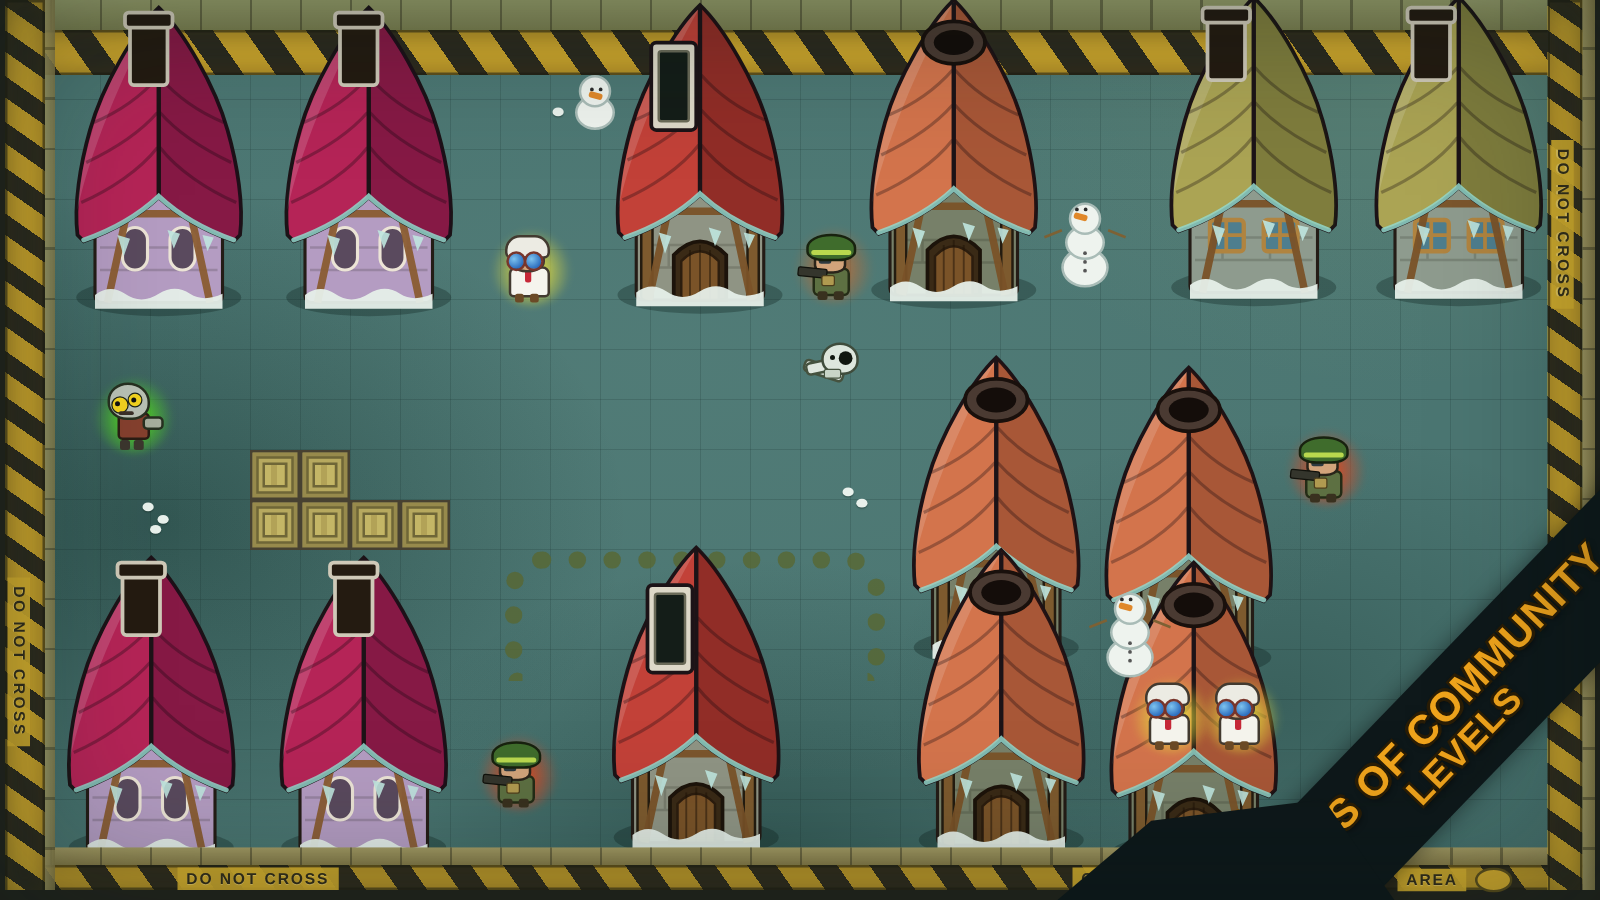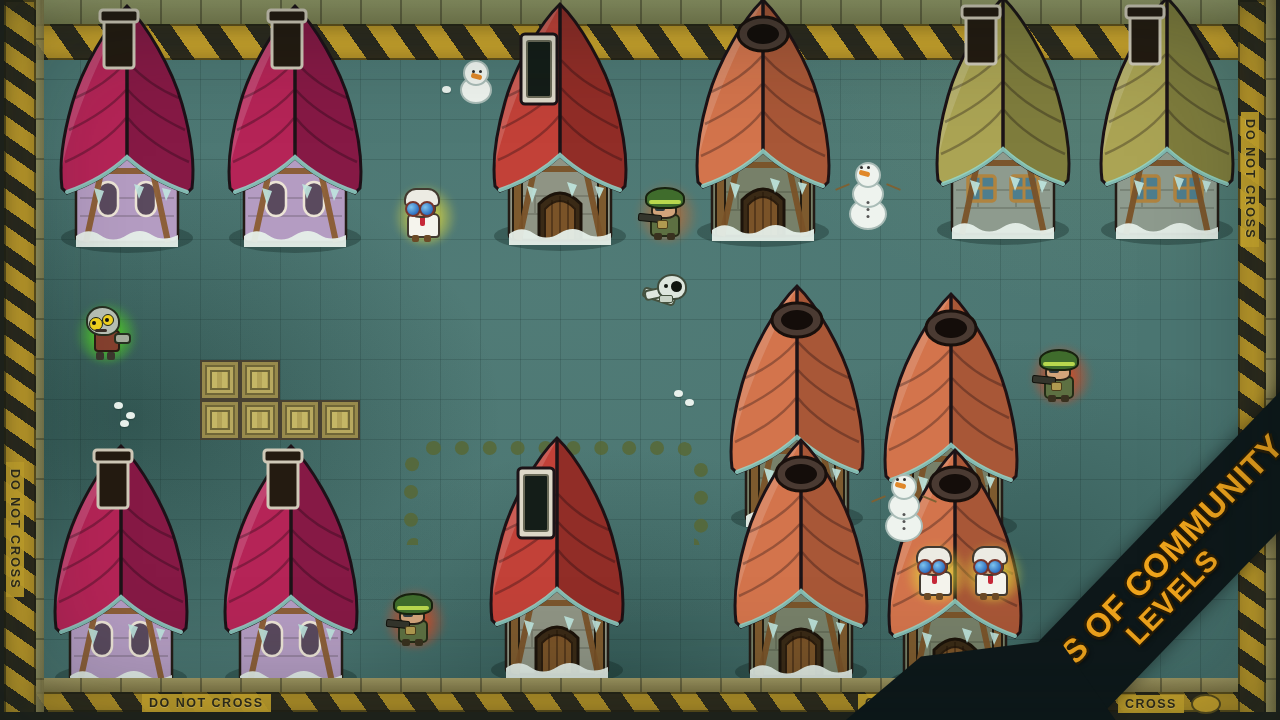--- a/index.html
+++ b/index.html
@@ -946,21 +946,21 @@
   <div id="tape-right" class="tape vert"></div>
   <div id="tiles-left" class="tiles vert"></div>
   <div id="tiles-right" class="tiles vert"></div>
   <div id="edge-left"></div>
   <div id="edge-right"></div>
   <div id="edge-bottom"></div>
 
   <span id="lbl-bottom-left" class="tape-label">DO NOT CROSS</span>
   <span id="lbl-contagion" class="tape-label">CONTAGION AREA</span>
   <div id="zone-wrap">
-    <span class="tape-label" style="position:static;">CROSS</span>
+    <span class="tape-label" style="position:static;">AREA</span>
     <span id="zone-oval"></span>
   </div>
   <span id="lbl-left" class="tape-label vert">DO NOT CROSS</span>
   <span id="lbl-right" class="tape-label vert">DO NOT CROSS</span>
 
   <div class="ribbon" style="background: rgb(14, 24, 26);">
     <div class="ribbon-text" style="color: rgb(240, 164, 28);">
       <div class="l1">LOTS OF COMMUNITY</div>
       <div class="l2">LEVELS</div>
     </div>

